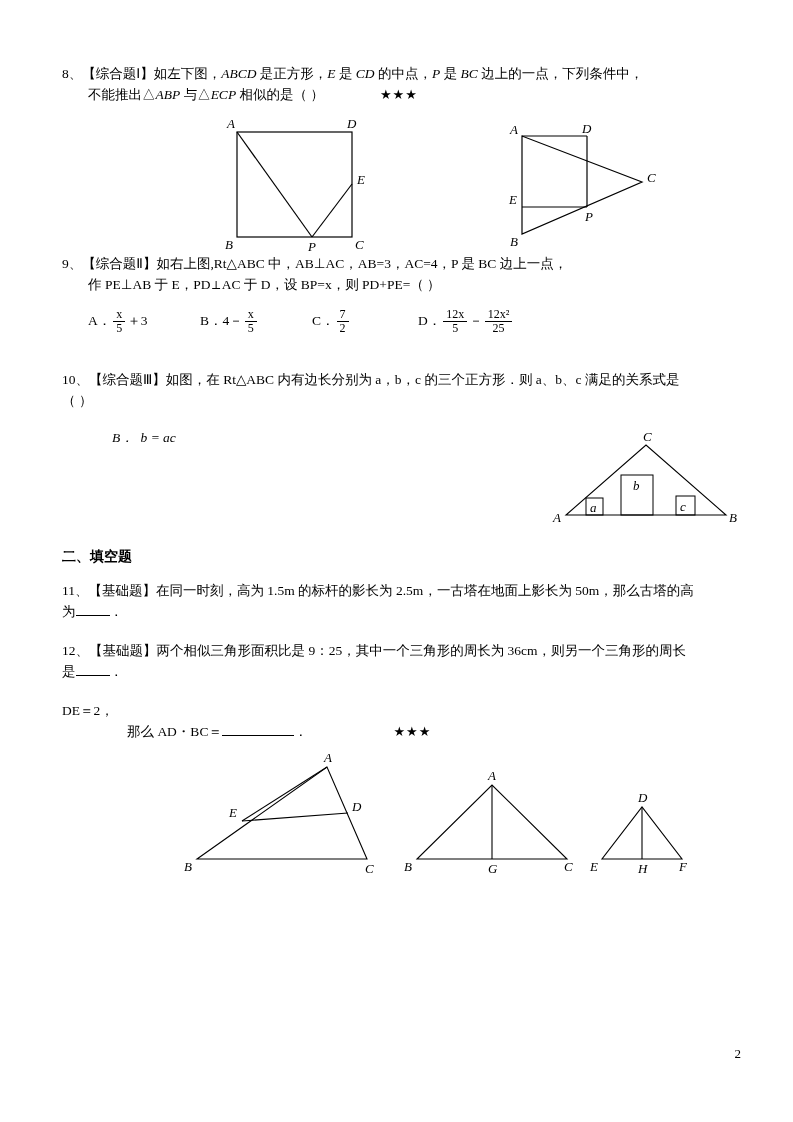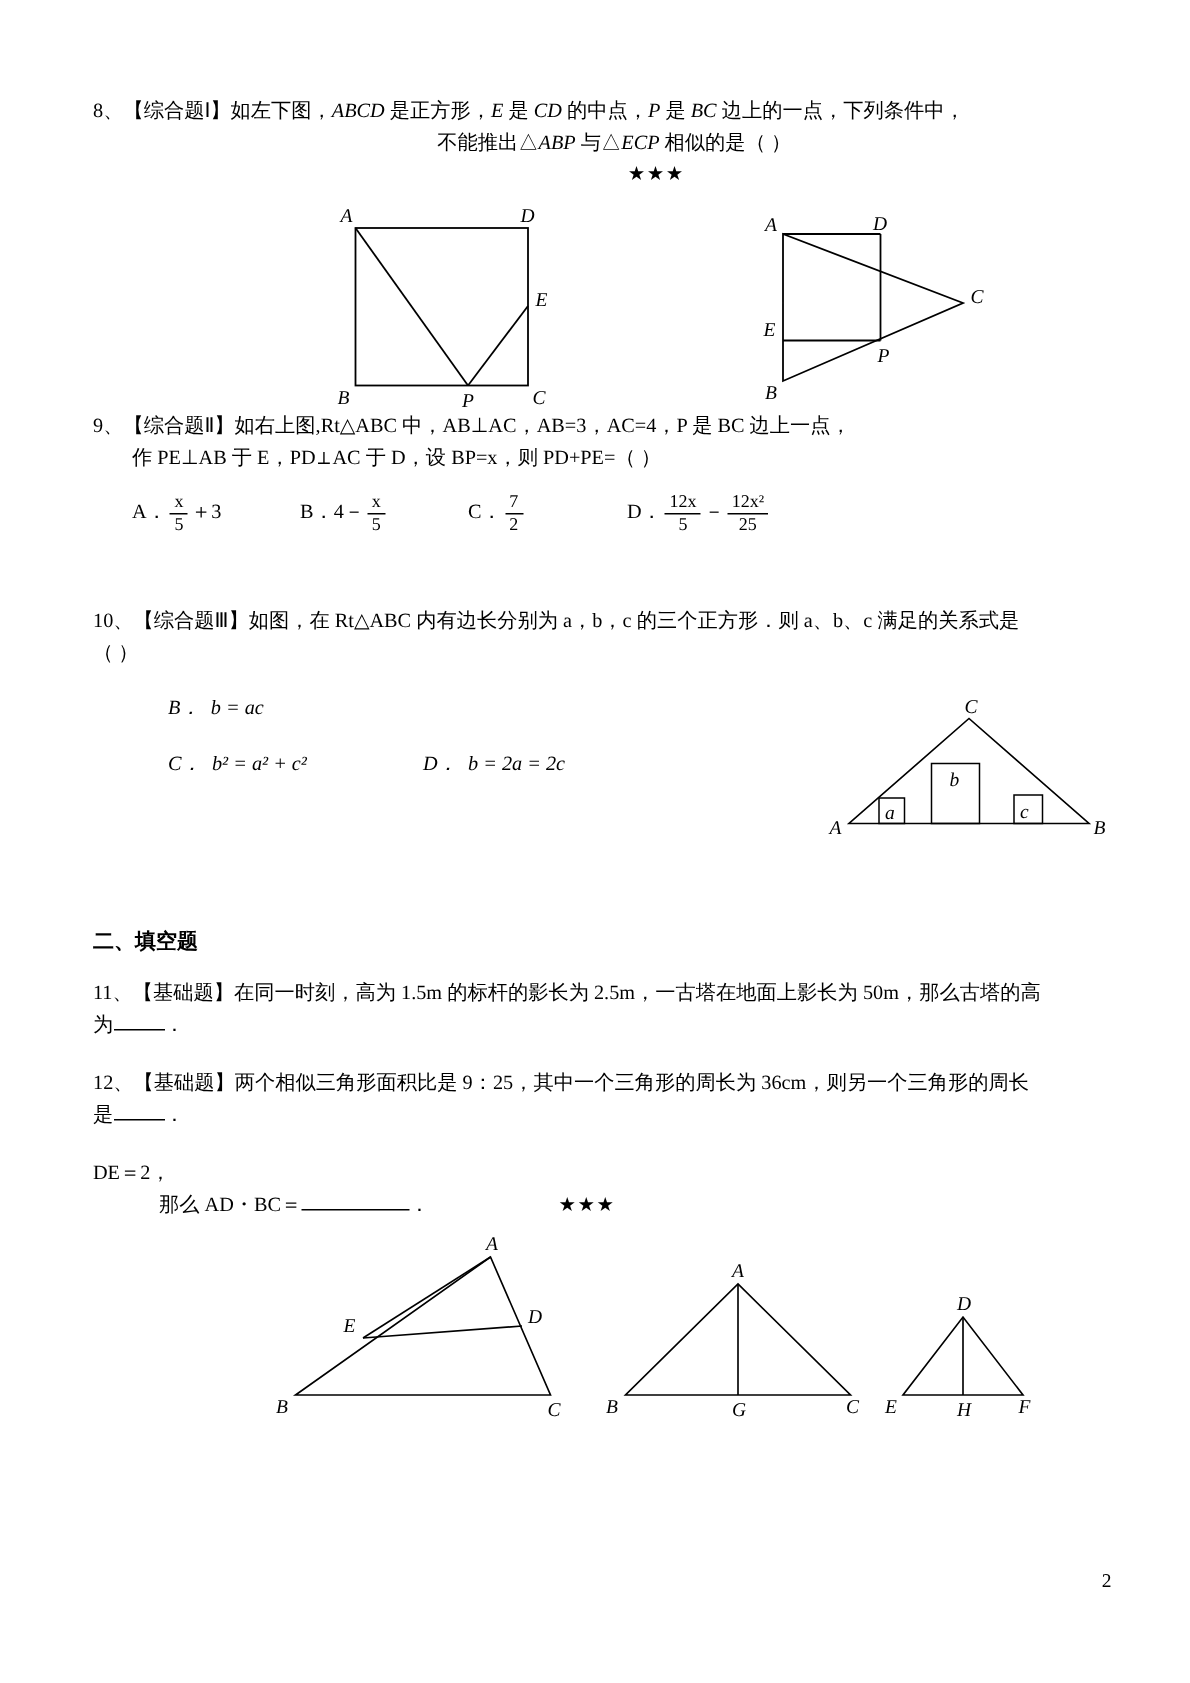--- a/index.html
+++ b/index.html
@@ -67,21 +67,21 @@
 </style>
 </head>
 <body>
 
 <div class="page">
 
   <div class="q" style="margin-top:4px;">
     <div class="qline">
       <span>8、【综合题Ⅰ】如左下图，</span><i class="v">ABCD</i><span> 是正方形，</span><i class="v">E</i><span> 是 </span><i class="v">CD</i><span> 的中点，</span><i class="v">P</i><span> 是 </span><i class="v">BC</i><span> 边上的一点，下列条件中，</span>
     </div>
-    <div class="qline indent1" style="display:flex;align-items:center;flex-direction:column;">
+    <div class="qline indent1" style="display:flex;">
       <span style="white-space:nowrap;">
         <span>不能推出△</span><i class="v">ABP</i><span> 与△</span><i class="v">ECP</i><span> 相似的是（     ）</span>
       </span>
       <span class="stars" style="margin-left:56px;">★★★</span>
     </div>
   </div>
 
   <div class="figs" style="height:140px;margin-top:8px;">
 
     <div style="position:absolute;left:105px;top:0;">
@@ -126,30 +126,26 @@
       </div>
       <div style="width:106px;">
         <span>C．</span><span class="frac"><span class="num">7</span><span class="den">2</span></span>
       </div>
       <div>
         <span>D．</span><span class="frac"><span class="num">12x</span><span class="den">5</span></span><span>－</span><span class="frac"><span class="num">12x²</span><span class="den">25</span></span>
       </div>
     </div>
   </div>
 
-  <div class="q" style="margin-top:48px;">
+  <div class="q" style="margin-top:34px;">
     <div class="qline">10、【综合题Ⅲ】如图，在 Rt△ABC 内有边长分别为 a，b，c 的三个正方形．则 a、b、c 满足的关系式是</div>
     <div class="qline">（     ）</div>
     <div style="position:relative;">
       <div class="opts" style="margin-top:16px;padding-left:50px;">
         <div><i class="v">B．</i>&nbsp;&nbsp;<i class="v">b = ac</i></div>
-      </div>
-      <div class="opts" style="margin-top:16px;padding-left:50px;">
-        <div style="width:170px;"><i class="v">C．</i>&nbsp;&nbsp;<i class="v">b² = a² + c²</i></div>
-        <div><i class="v">D．</i>&nbsp;&nbsp;<i class="v">b = 2a = 2c</i></div>
       </div>
 
       <div style="position:absolute;right:-10px;top:2px;">
         <svg width="190" height="100" viewBox="0 0 190 100">
           <polygon points="15,85 175,85 95,15" fill="none" stroke="#000" stroke-width="1.1"></polygon>
           <rect x="35" y="68" width="17" height="17" fill="none" stroke="#000" stroke-width="1"></rect>
           <rect x="70" y="45" width="32" height="40" fill="none" stroke="#000" stroke-width="1"></rect>
           <rect x="125" y="66" width="19" height="19" fill="none" stroke="#000" stroke-width="1"></rect>
           <text class="fig-label" x="92" y="11">C</text>
           <text class="fig-label" x="82" y="60">b</text>
@@ -174,21 +170,21 @@
   <div class="q" style="margin-top:18px;">
     <div class="qline">12、【基础题】两个相似三角形面积比是 9：25，其中一个三角形的周长为 36cm，则另一个三角形的周长</div>
     <div class="qline">
       <span>是</span><span class="underlineblank"></span><span>．</span>
     </div>
   </div>
 
   <div class="q" style="margin-top:18px;">
     <div class="qline">DE＝2，</div>
     <div class="qline indent2" style="display:flex;align-items:center;">
-      <span style="white-space:nowrap;">
+      <span style="white-space:nowrap;margin-left:21px;">
         <span>那么 AD・BC＝</span><span class="underlineblank" style="width:72px;"></span><span>．</span>
       </span>
       <span class="stars" style="margin-left:86px;">★★★</span>
     </div>
   </div>
 
   <div class="figs" style="height:140px;margin-top:6px;">
     <div style="position:absolute;left:60px;top:0;">
       <svg width="260" height="140" viewBox="0 0 260 140">
         <polygon points="75,110 245,110 205,18" fill="none" stroke="#000" stroke-width="1.1"></polygon>

